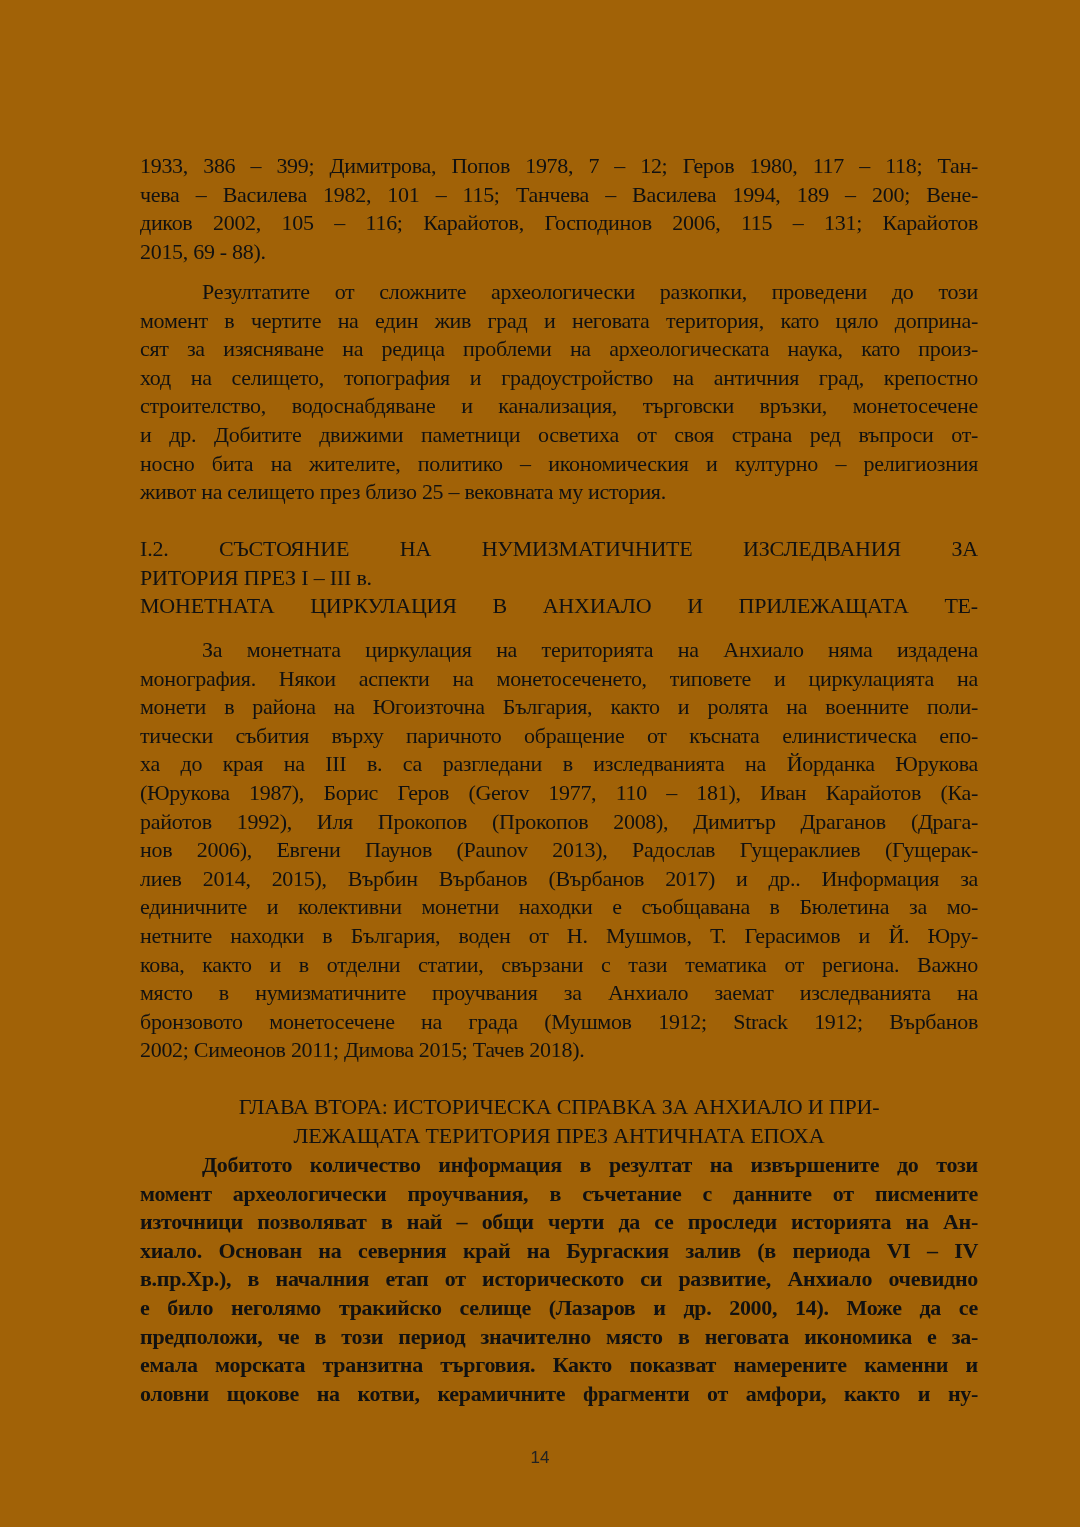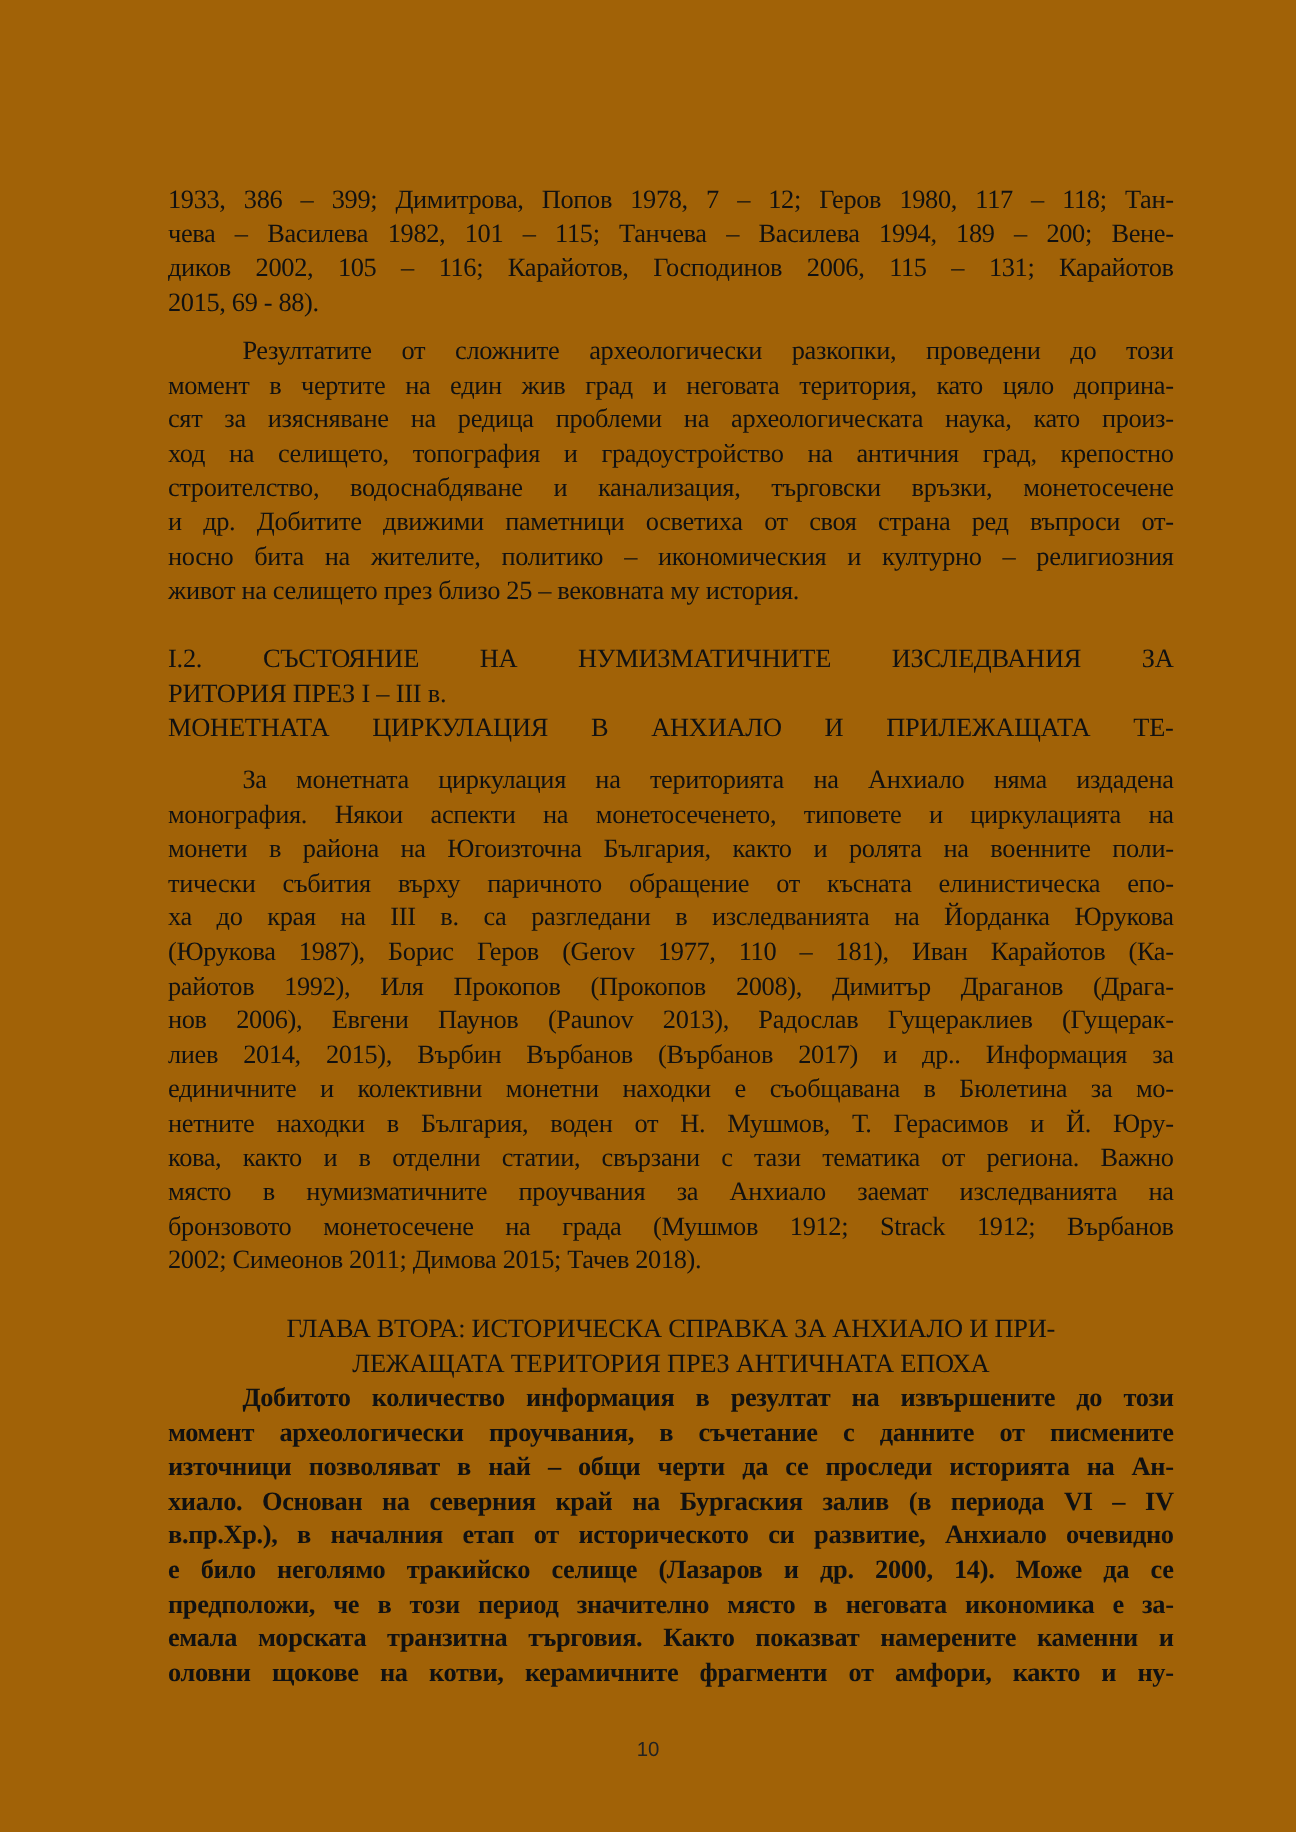--- a/index.html
+++ b/index.html
@@ -81,14 +81,14 @@
     <span class="line">момент археологически проучвания, в съчетание с данните от писмените</span>
     <span class="line">източници позволяват в най – общи черти да се проследи историята на Ан-</span>
     <span class="line">хиало. Основан на северния край на Бургаския залив (в периода VI – IV</span>
     <span class="line">в.пр.Хр.), в началния етап от историческото си развитие, Анхиало очевидно</span>
     <span class="line">е било неголямо тракийско селище (Лазаров и др. 2000, 14). Може да се</span>
     <span class="line">предположи, че в този период значително място в неговата икономика е за-</span>
     <span class="line">емала морската транзитна търговия. Както показват намерените каменни и</span>
     <span class="line">оловни щокове на котви, керамичните фрагменти от амфори, както и ну-</span>
   </div>
 
-  <div class="pagenum">10</div>
+  <div class="pagenum">14</div>
 </div>
 
 </body></html>

